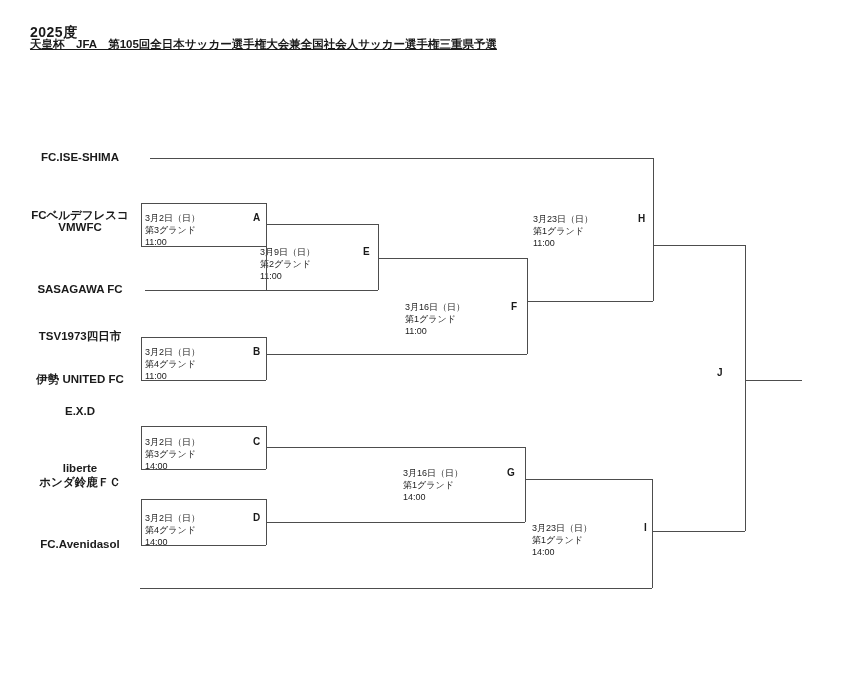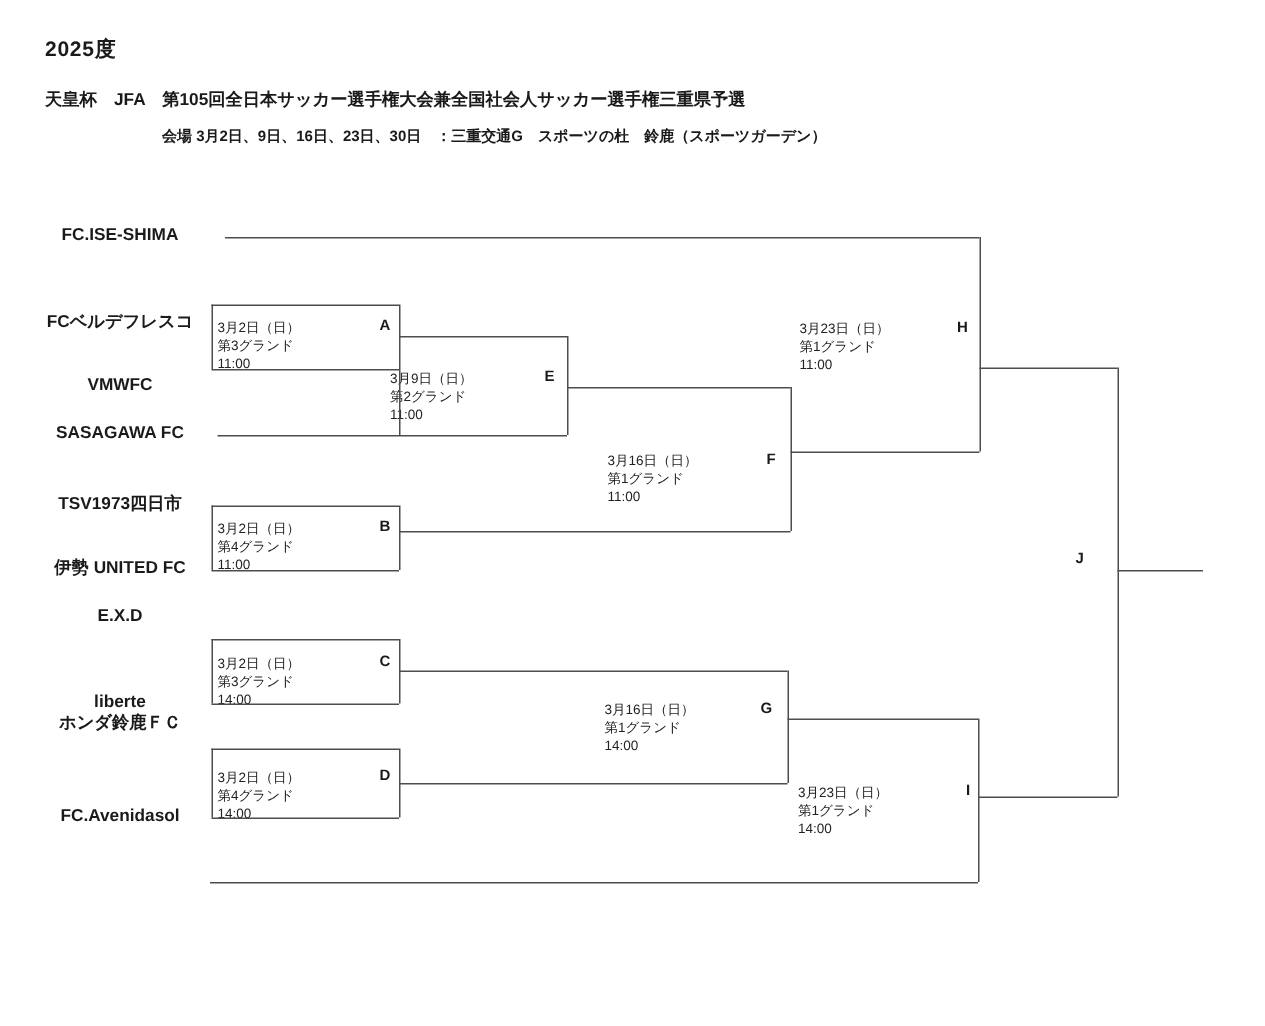--- a/index.html
+++ b/index.html
@@ -1,43 +1,42 @@
 <!DOCTYPE html>
 <html><head>
 <meta charset="utf-8">
 <style>
   html,body{margin:0;padding:0;background:#ffffff;}
   .page{
     position:relative;width:843px;height:684px;background:#ffffff;overflow:hidden;
     font-family:"Liberation Sans","DejaVu Sans",sans-serif;color:#1a1a1a;
   }
   .t-year{position:absolute;left:30px;top:24px;font-size:14px;font-weight:bold;letter-spacing:.5px;}
-  .t-title{position:absolute;left:30px;top:59px;font-size:11.5px;font-weight:bold;}
+  .t-title{position:absolute;left:30px;top:37px;font-size:11.5px;font-weight:bold;text-decoration:underline;}
   .t-venue{position:absolute;left:108px;top:84px;font-size:10px;font-weight:bold;}
   .team{position:absolute;left:14px;width:132px;text-align:center;
         font-size:11.5px;font-weight:bold;line-height:15px;white-space:nowrap;}
   .team-small{position:absolute;left:14px;width:136px;text-align:center;
         font-size:9px;font-weight:bold;line-height:11px;}
   .match{position:absolute;width:120px;text-align:left;font-size:9px;line-height:12px;color:#222;}
   .mletter{position:absolute;font-size:10px;font-weight:bold;line-height:12px;}
   .hl{position:absolute;height:1px;background:#4d4d4d;}
   .vl{position:absolute;width:1px;background:#4d4d4d;}
 </style>
 </head>
 <body>
 
 <div class="page">
 
   <div class="t-year">2025度</div>
   <div class="t-title">天皇杯　JFA　第105回全日本サッカー選手権大会兼全国社会人サッカー選手権三重県予選</div>
-  <div class="t-venue">会場 3月2日、9日、16日、23日、30日　：三重交通G　スポーツの杜　鈴鹿（スポーツガーデン）</div>
 
   <div class="team" style="top:150px">FC.ISE-SHIMA</div>
   <div class="team" style="top:208px">FCベルデフレスコ</div>
-  <div class="team" style="top:250px">VMWFC</div>
+  <div class="team" style="top:220px">VMWFC</div>
   <div class="team" style="top:282px">SASAGAWA FC</div>
   <div class="team" style="top:329px">TSV1973四日市</div>
   <div class="team" style="top:372px">伊勢 UNITED FC</div>
   <div class="team" style="top:404px">E.X.D</div>
   <div class="team" style="top:461px">liberte</div>
   <div class="team" style="top:475px">ホンダ鈴鹿ＦＣ</div>
   <div class="team" style="top:537px">FC.Avenidasol</div>
 
   <div class="match" style="left:145px;top:212px">
     <div>3月2日（日）</div>

